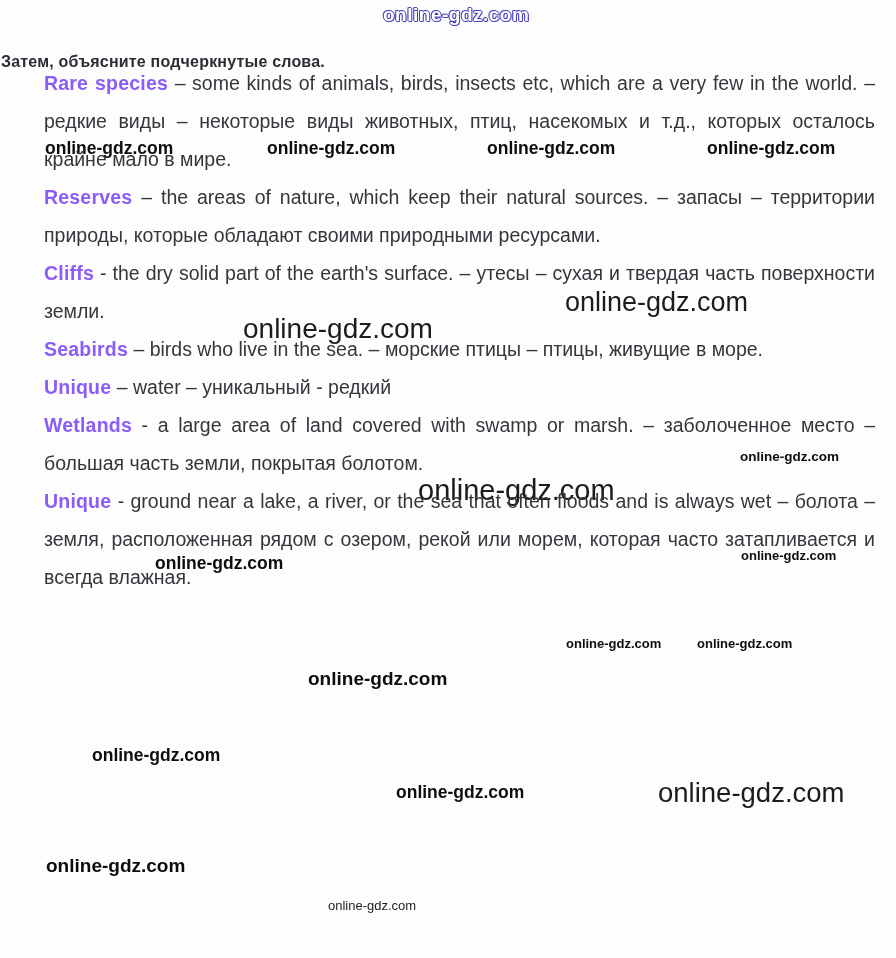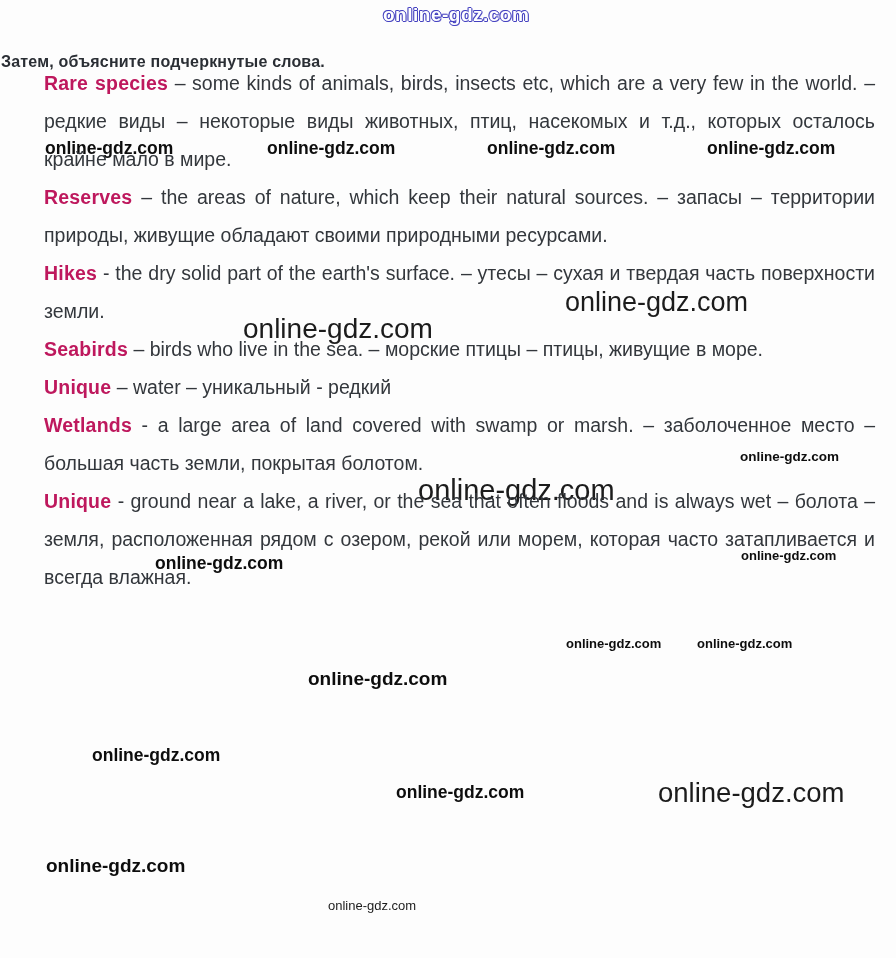--- a/index.html
+++ b/index.html
@@ -15,21 +15,21 @@
     position:absolute;left:1px;top:42px;
     font-size:16px;font-weight:700;color:#2a2e34;
     letter-spacing:0.2px;white-space:nowrap;
   }
   .entries{
     position:absolute;left:44px;right:21px;top:64px;
     font-size:19.5px;line-height:38px;
     text-align:justify;color:#33373c;
   }
   .entry{margin:0;}
-  .entry b{font-weight:700;color:#be185d;letter-spacing:0.2px;margin-top:28px;}
+  .entry b{font-weight:700;color:#8b5cf6;letter-spacing:0.2px;margin-top:28px;}
   
   .wm{
     position:absolute;white-space:nowrap;
     color:#0d0d0d;line-height:1;
   }
   .wm-top{
     left:383px;top:5px;font-size:19px;font-weight:700;letter-spacing:0.5px;
     color:#ffffff;
     text-shadow:-1px 0 0 #4340c0,1px 0 0 #4340c0,0 -1px 0 #4340c0,0 1px 0 #4340c0,
                 -1px -1px 0 #7b78d0,1px 1px 0 #7b78d0;
@@ -77,21 +77,21 @@
   <span class="wm wm-b w-sm4">online-gdz.com</span>
   <span class="wm wm-b w-bd2">online-gdz.com</span>
   <span class="wm wm-b w-bd3">online-gdz.com</span>
   <span class="wm wm-b w-bd4">online-gdz.com</span>
   <span class="wm wm-r w-lg4">online-gdz.com</span>
   <span class="wm wm-b w-bd5">online-gdz.com</span>
   <span class="wm wm-r w-sm5">online-gdz.com</span>
 
   <div class="entries">
     <p class="entry"><b>Rare species</b> <span>– some kinds of animals, birds, insects etc, which are a very few in the world. – редкие виды – некоторые виды животных, птиц, насекомых и т.д., которых осталось крайне мало в мире.</span></p>
-    <p class="entry"><b>Reserves</b> <span>– the areas of nature, which keep their natural sources. – запасы – территории природы, живущие обладают своими природными ресурсами.</span></p>
-    <p class="entry"><b>Hikes</b> <span>- the dry solid part of the earth's surface. – утесы – сухая и твердая часть поверхности земли.</span></p>
+    <p class="entry"><b>Reserves</b> <span>– the areas of nature, which keep their natural sources. – запасы – территории природы, которые обладают своими природными ресурсами.</span></p>
+    <p class="entry"><b>Cliffs</b> <span>- the dry solid part of the earth's surface. – утесы – сухая и твердая часть поверхности земли.</span></p>
     <p class="entry"><b>Seabirds</b> <span>– birds who live in the sea. – морские птицы – птицы, живущие в море.</span></p>
     <p class="entry"><b>Unique</b> <span>– water – уникальный - редкий</span></p>
     <p class="entry"><b>Wetlands</b> <span>- a large area of land covered with swamp or marsh. – заболоченное место – большая часть земли, покрытая болотом.</span></p>
     <p class="entry"><b>Unique</b> <span>- ground near a lake, a river, or the sea that often floods and is always wet – болота – земля, расположенная рядом с озером, рекой или морем, которая часто затапливается и всегда влажная.</span></p>
   </div>
 
 </div>
 
 </body></html>

